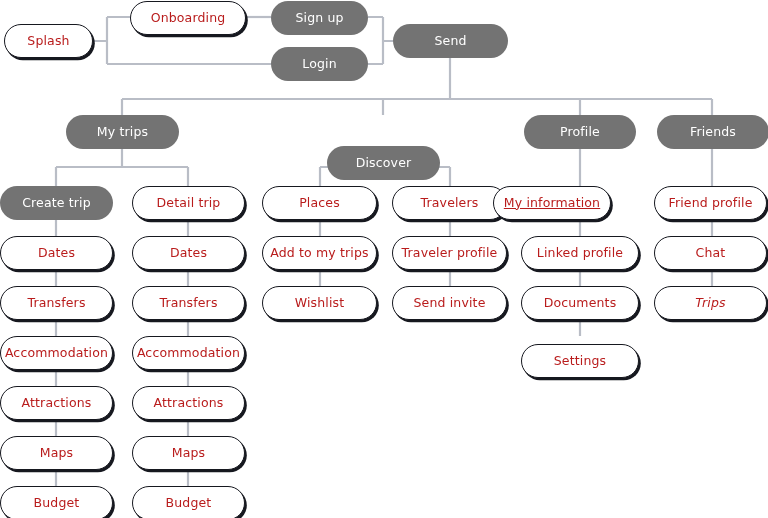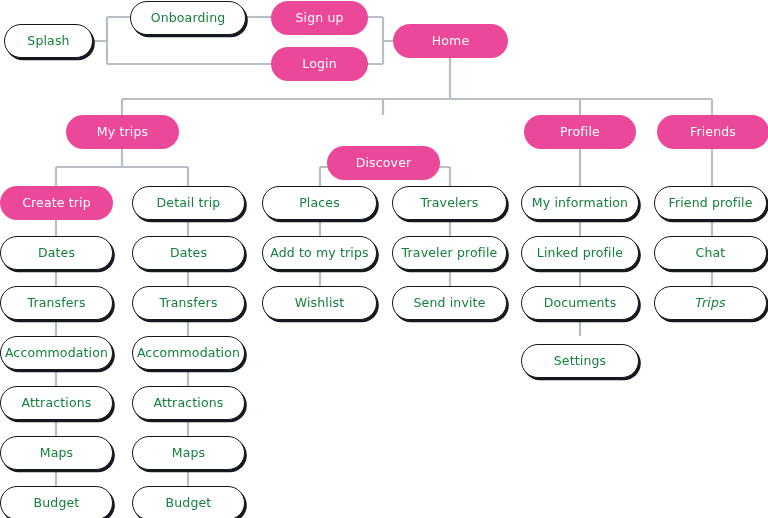--- a/index.html
+++ b/index.html
@@ -32,26 +32,26 @@
     justify-content: center;
     box-sizing: border-box;
     font-size: 12.5px;
     letter-spacing: 0.15px;
     white-space: nowrap;
     padding: 0 10px;
     z-index: 2;
   }
   .node.light {
     background: #ffffff;
-    color: #15803d;
+    color: #b91c1c;
     border: 1.3px solid #16181f;
     box-shadow: 1.8px 2.2px 0 0 #16181f;
   }
   .node.accent {
-    background: #ec4899;
+    background: #737373;
     color: #ffffff;
     border: none;
     box-shadow: none;
   }
   .node-label {
     display: block;
     line-height: 1;
   }
 </style>
 </head>
@@ -87,21 +87,21 @@
       <div class="node light" style="left: 130px; top: 1px; width: 116px;">
         <span class="node-label">Onboarding</span>
       </div>
       <div class="node accent" style="left: 271px; top: 1px; width: 97px;">
         <span class="node-label">Sign up</span>
       </div>
       <div class="node accent" style="left: 271px; top: 47px; width: 97px;">
         <span class="node-label">Login</span>
       </div>
       <div class="node accent" style="left: 393px; top: 24px; width: 115px;">
-        <span class="node-label">Home</span>
+        <span class="node-label">Send</span>
       </div>
       <div class="node accent" style="left: 66px; top: 115px; width: 113px;">
         <span class="node-label">My trips</span>
       </div>
       <div class="node accent" style="left: 327px; top: 115px; width: 113px; margin-top: 31px;">
         <span class="node-label">Discover</span>
       </div>
       <div class="node accent" style="left: 524px; top: 115px; width: 112px;">
         <span class="node-label">Profile</span>
       </div>
@@ -161,21 +161,21 @@
       </div>
       <div class="node light" style="left: 392px; top: 186px; width: 115px;">
         <span class="node-label">Travelers</span>
       </div>
       <div class="node light" style="left: 392px; top: 236px; width: 115px;">
         <span class="node-label">Traveler profile</span>
       </div>
       <div class="node light" style="left: 392px; top: 286px; width: 115px;">
         <span class="node-label">Send invite</span>
       </div>
-      <div class="node light" style="left: 521px; top: 186px; width: 118px;">
+      <div class="node light" style="left: 493px; top: 186px; width: 118px; text-decoration: underline;">
         <span class="node-label">My information</span>
       </div>
       <div class="node light" style="left: 521px; top: 236px; width: 118px;">
         <span class="node-label">Linked profile</span>
       </div>
       <div class="node light" style="left: 521px; top: 286px; width: 118px;">
         <span class="node-label">Documents</span>
       </div>
       <div class="node light" style="left: 521px; top: 344px; width: 118px;">
         <span class="node-label">Settings</span>

